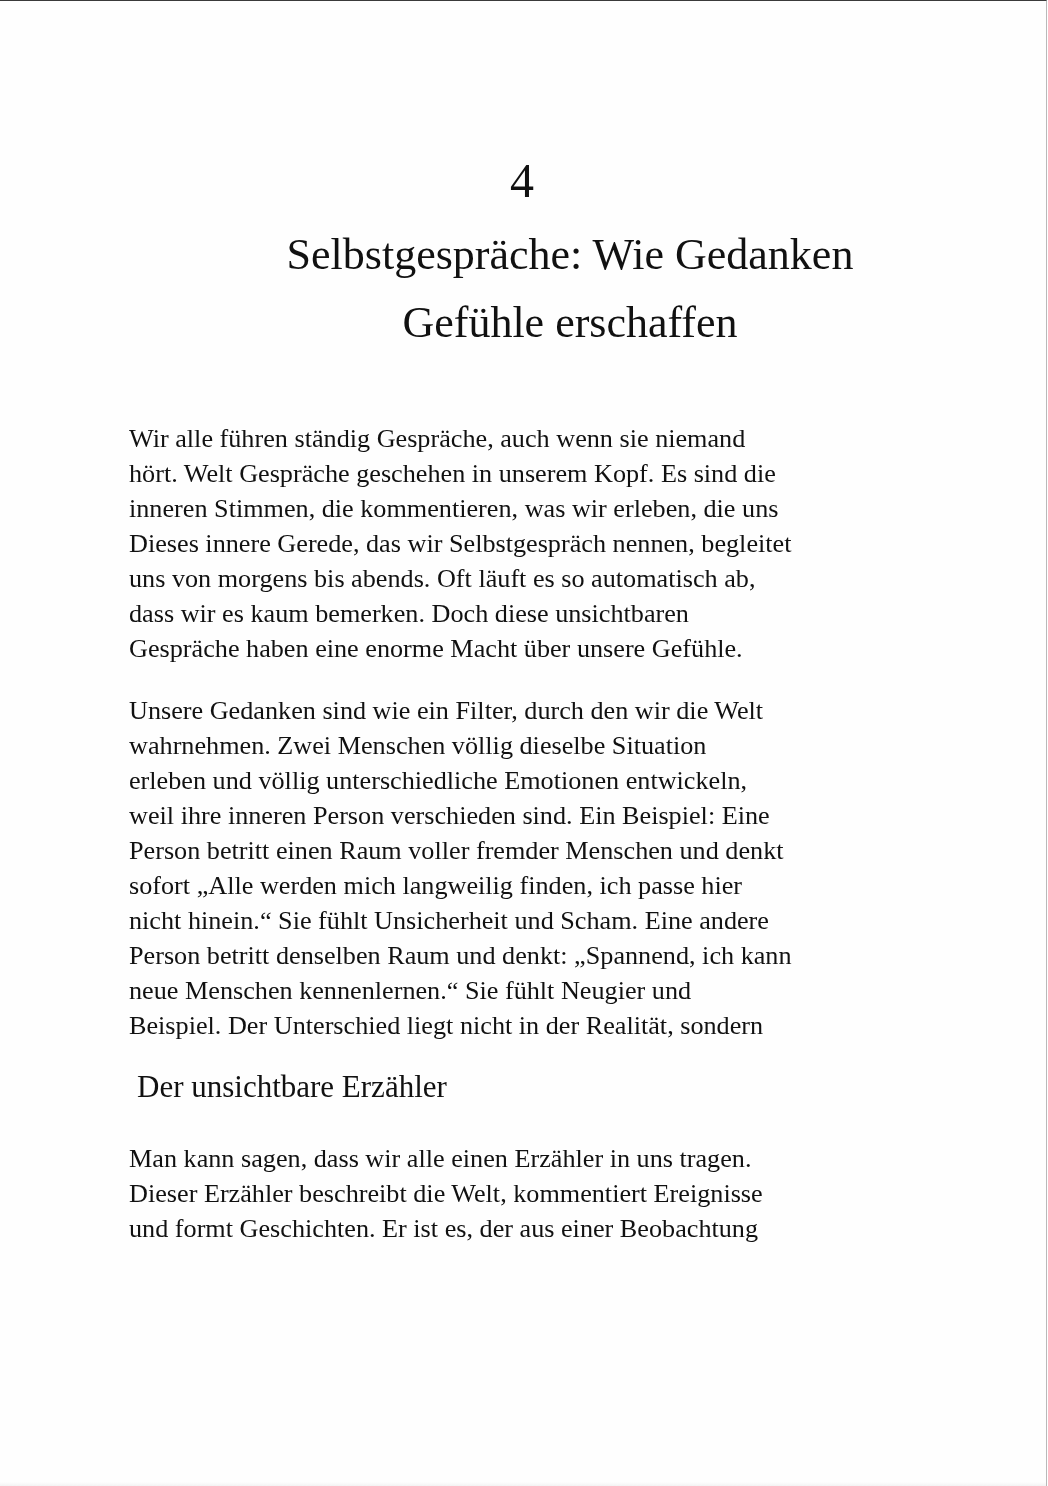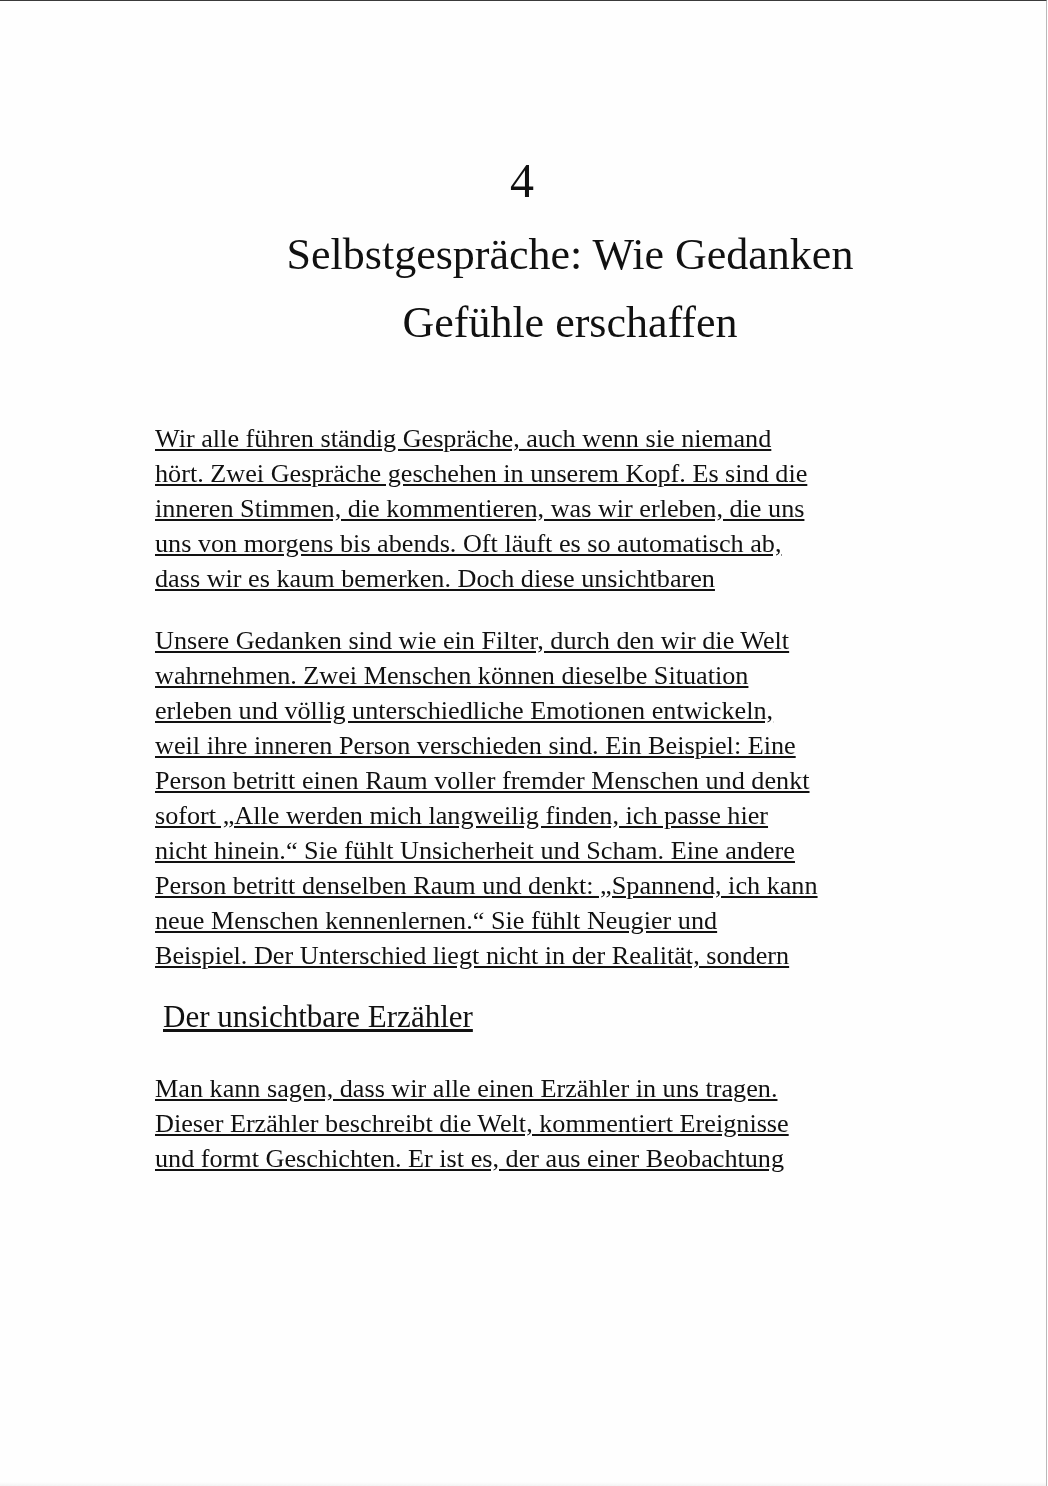--- a/index.html
+++ b/index.html
@@ -53,24 +53,23 @@
       text-align: center;
       font-size: 44px;
       line-height: 68px;
       margin: 0;
       font-weight: normal;
       padding-left: 44px;
     }
     .chapter-title span { display: block; }
     .content {
       position: absolute;
-      left: 155px;
+      left: 129px;
       top: 420px;
       width: 770px;
-      text-decoration: underline;
     }
     .content p {
       margin: 0;
       font-size: 26.2px;
       line-height: 35px;
     }
     .content p.gap { margin-top: 27px; }
     .content p.line-break-block span { display: block; white-space: nowrap; }
     .subheading {
       margin: 8px;
@@ -90,29 +89,31 @@
 
   <h1 class="chapter-title">
     <span>Selbstgespräche: Wie Gedanken</span>
     <span>Gefühle erschaffen</span>
   </h1>
 
   <div class="content">
 
     <p class="line-break-block">
       <span>Wir alle führen ständig Gespräche, auch wenn sie niemand</span>
-      <span>hört. Zwei Gespräche geschehen in unserem Kopf. Es sind die</span>
+      <span>hört. Welt Gespräche geschehen in unserem Kopf. Es sind die</span>
       <span>inneren Stimmen, die kommentieren, was wir erleben, die uns</span>
+      <span>Dieses innere Gerede, das wir Selbstgespräch nennen, begleitet</span>
       <span>uns von morgens bis abends. Oft läuft es so automatisch ab,</span>
       <span>dass wir es kaum bemerken. Doch diese unsichtbaren</span>
+      <span>Gespräche haben eine enorme Macht über unsere Gefühle.</span>
     </p>
 
     <p class="line-break-block gap">
       <span>Unsere Gedanken sind wie ein Filter, durch den wir die Welt</span>
-      <span>wahrnehmen. Zwei Menschen können dieselbe Situation</span>
+      <span>wahrnehmen. Zwei Menschen völlig dieselbe Situation</span>
       <span>erleben und völlig unterschiedliche Emotionen entwickeln,</span>
       <span>weil ihre inneren Person verschieden sind. Ein Beispiel: Eine</span>
       <span>Person betritt einen Raum voller fremder Menschen und denkt</span>
       <span>sofort „Alle werden mich langweilig finden, ich passe hier</span>
       <span>nicht hinein.“ Sie fühlt Unsicherheit und Scham. Eine andere</span>
       <span>Person betritt denselben Raum und denkt: „Spannend, ich kann</span>
       <span>neue Menschen kennenlernen.“ Sie fühlt Neugier und</span>
       <span>Beispiel. Der Unterschied liegt nicht in der Realität, sondern</span>
     </p>
 

